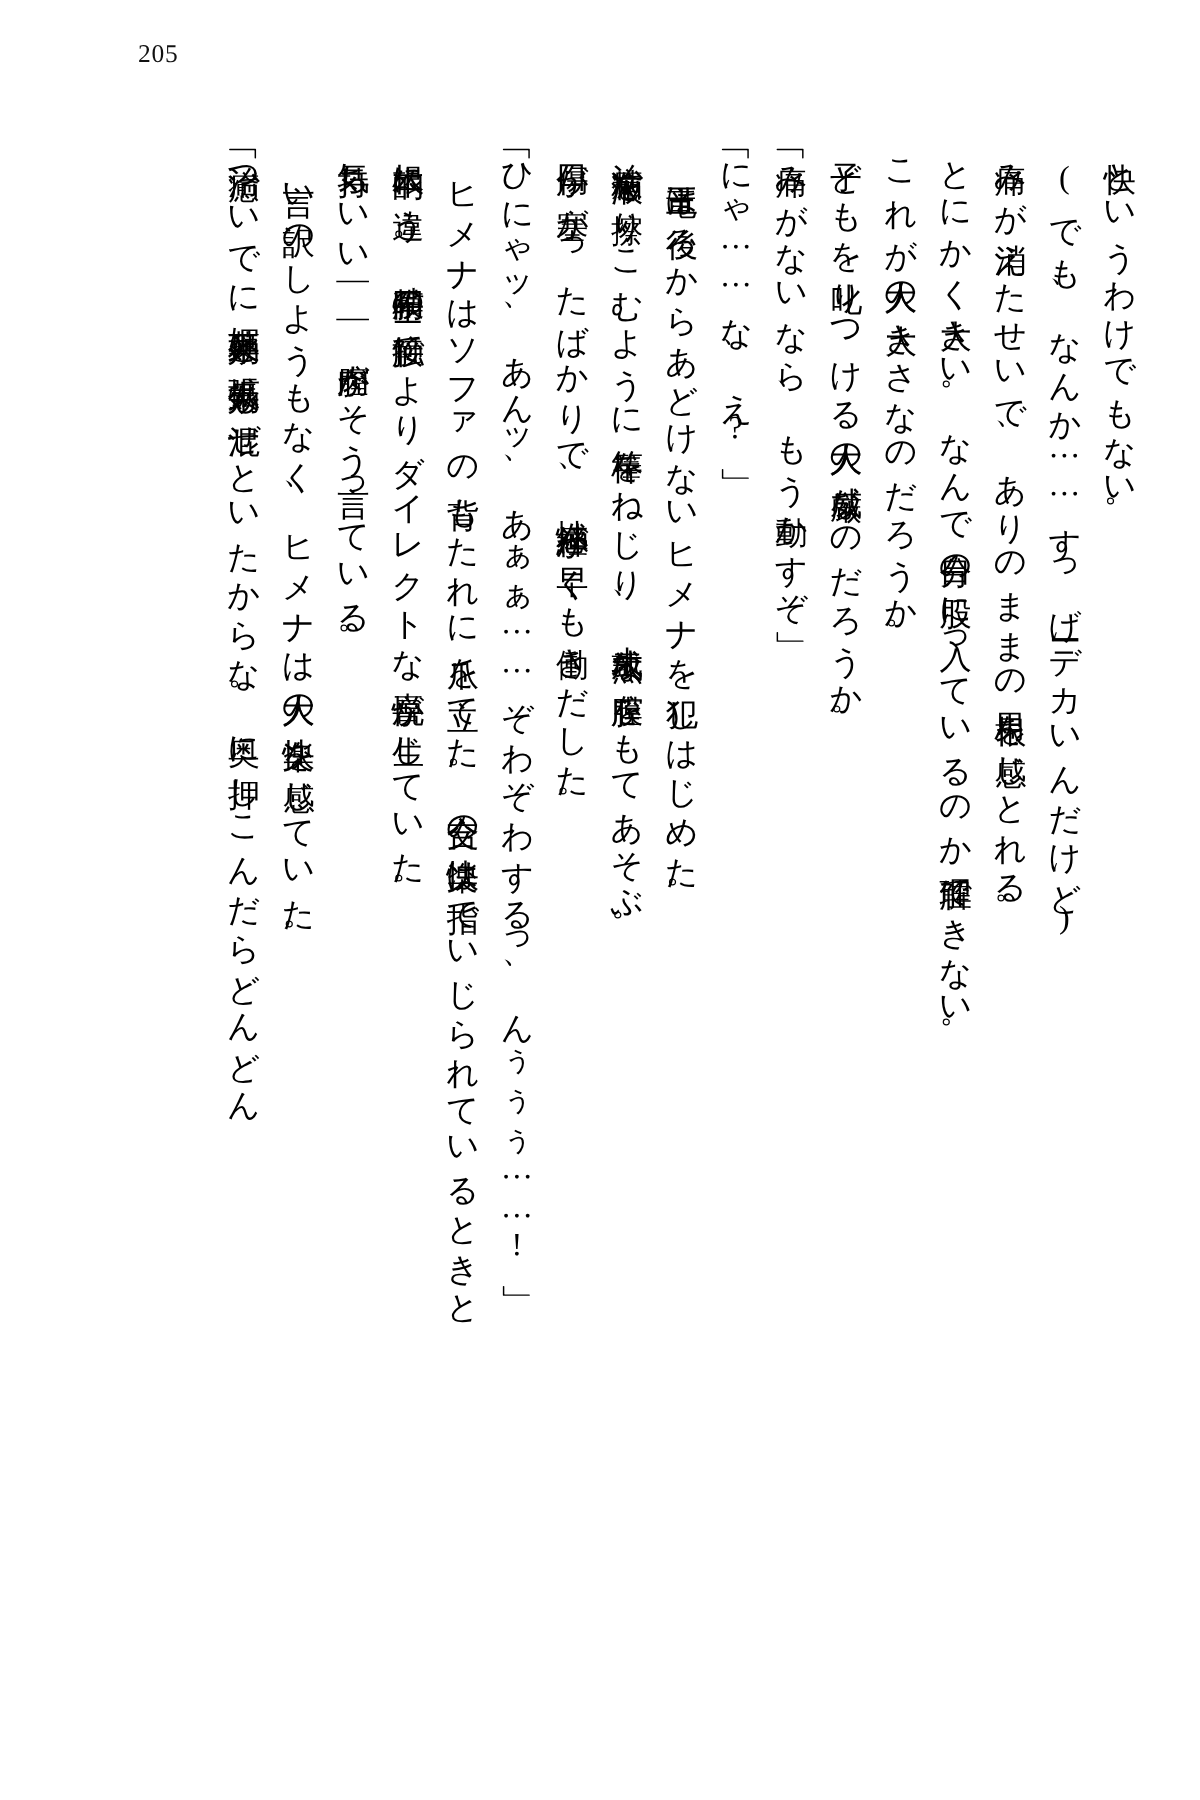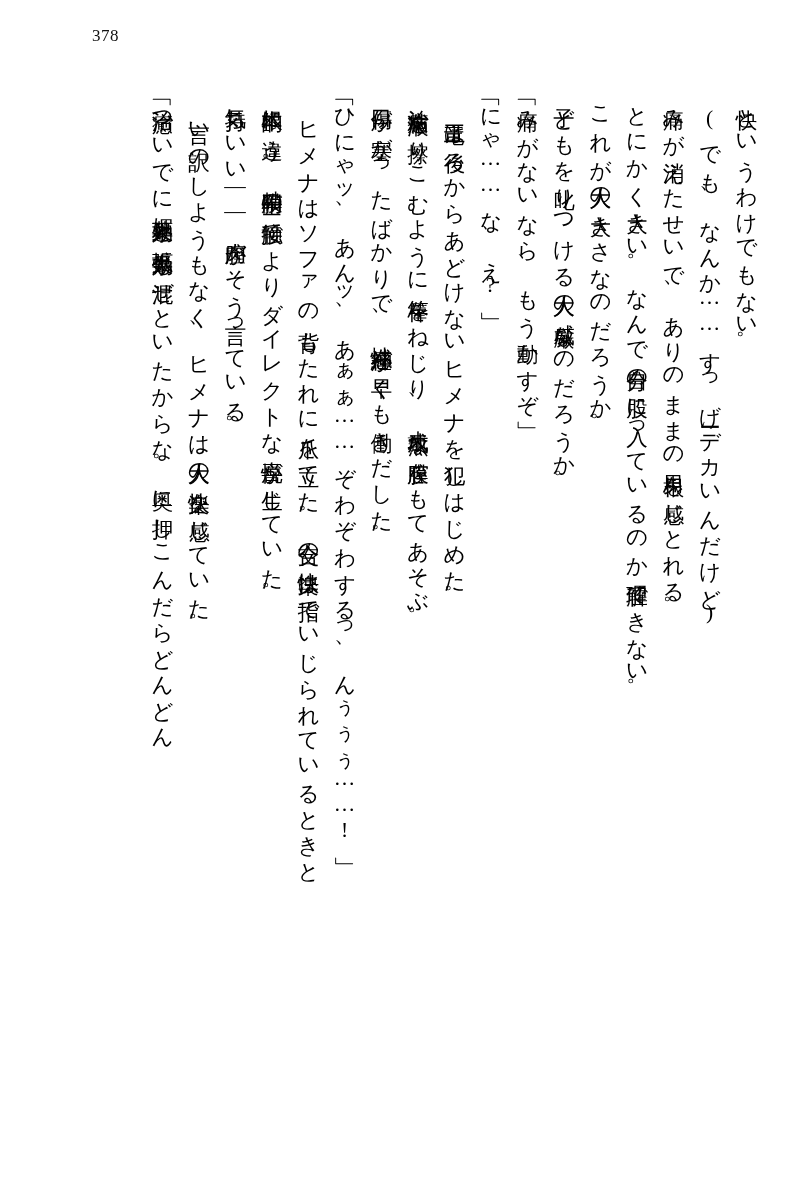--- a/index.html
+++ b/index.html
@@ -53,21 +53,21 @@
   }
   .vline.indent {
     padding-top: 14px;
   }
 </style>
 </head>
 <body>
 
 <div class="page">
 
-  <div class="page-number">378</div>
+  <div class="page-number">205</div>
 
   <div class="text-body">
     <div class="vline">快というわけでもない。</div>
     <div class="vline indent">(でも、なんか……すっげーデカいんだけど)</div>
     <div class="vline">痛みが消えたせいで、ありのままの男根を感じとれる。</div>
     <div class="vline">とにかく大きい。なんで自分の股に入っているのか理解できない。</div>
     <div class="vline">これが大人の大きさなのだろうか。</div>
     <div class="vline">子どもを叱りつける大人の威厳なのだろうか。</div>
     <div class="vline">「痛みがないなら、もう動かすぞ」</div>
     <div class="vline">「にゃ……な、え?」</div>

